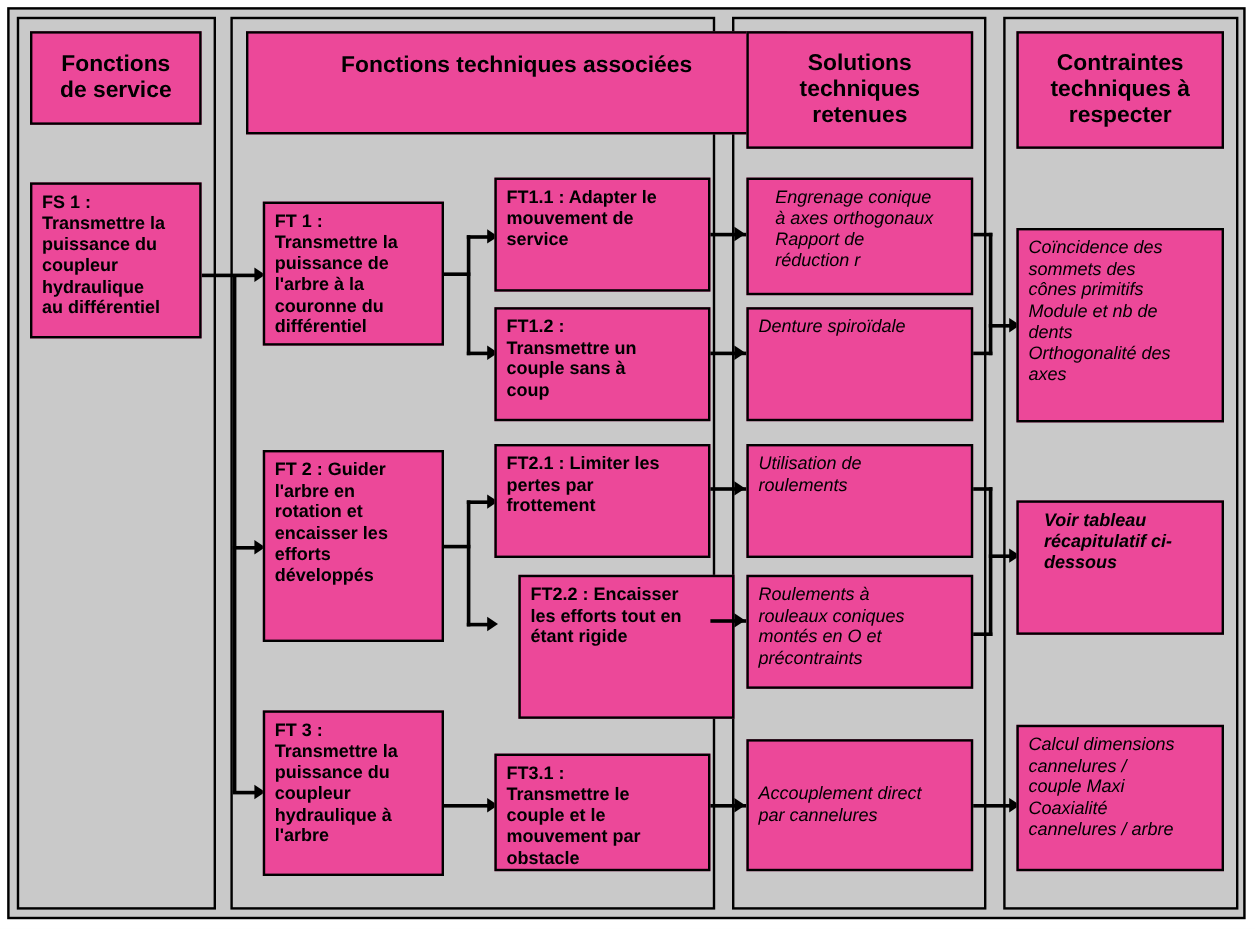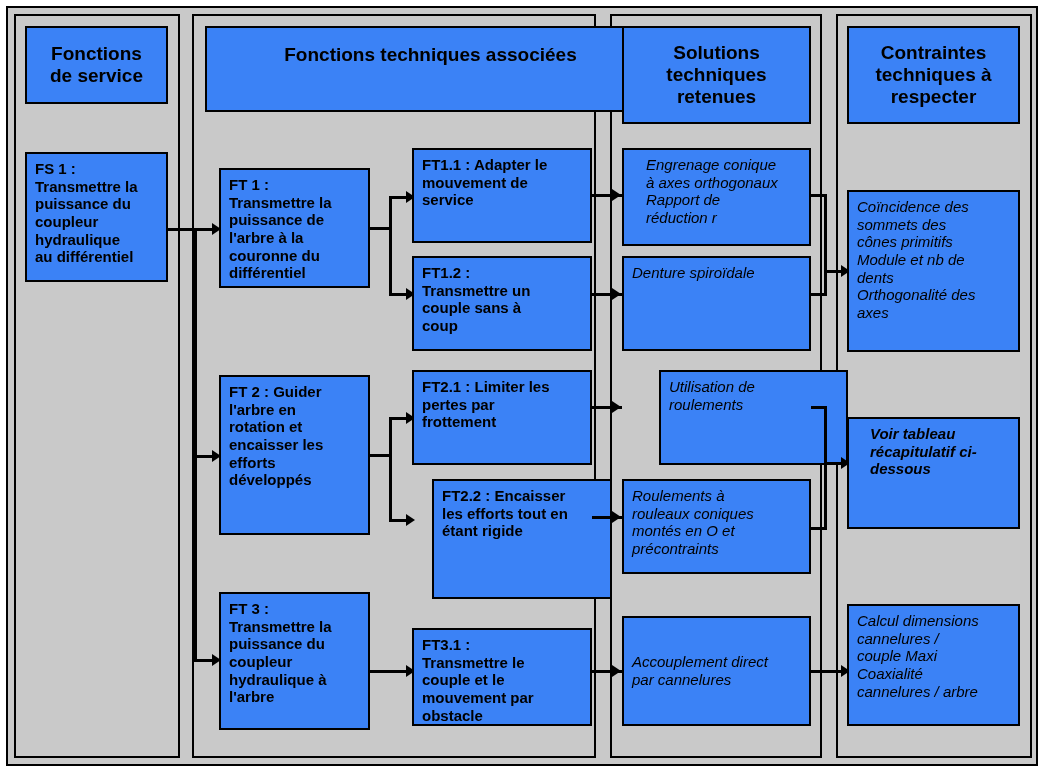--- a/index.html
+++ b/index.html
@@ -29,21 +29,21 @@
   
   .col-panel {
     position: absolute;
     background: #c9c9c9;
     border: 2px solid #000;
     box-sizing: border-box;
   }
   
   .box {
     position: absolute;
-    background: #3b82f6;
+    background: #ec4899;
     border: 2px solid #000;
     box-sizing: border-box;
     padding: 6px 8px;
     font-size: 15px;
     line-height: 1.18;
     color: #000;
   }
   .box.header {
     font-weight: bold;
     font-size: 19px;
@@ -221,21 +221,21 @@
 
   <div class="box italic" style="left:622px; top:148px; width:189px; height:98px;padding-left:22px;">
     <span class="txt">Engrenage conique
 à axes orthogonaux
 Rapport de
 réduction r</span>
   </div>
   <div class="box italic" style="left:622px; top:256px; width:189px; height:95px;">
     <span class="txt">Denture spiroïdale</span>
   </div>
-  <div class="box italic" style="left:622px; top:370px; width:189px; height:95px;margin-left:37px;">
+  <div class="box italic" style="left:622px; top:370px; width:189px; height:95px;">
     <span class="txt">Utilisation de
 roulements</span>
   </div>
   <div class="box italic" style="left:622px; top:479px; width:189px; height:95px;">
     <span class="txt">Roulements à
 rouleaux coniques
 montés en O et
 précontraints</span>
   </div>
   <div class="box italic vcenter" style="left:622px; top:616px; width:189px; height:110px;">

